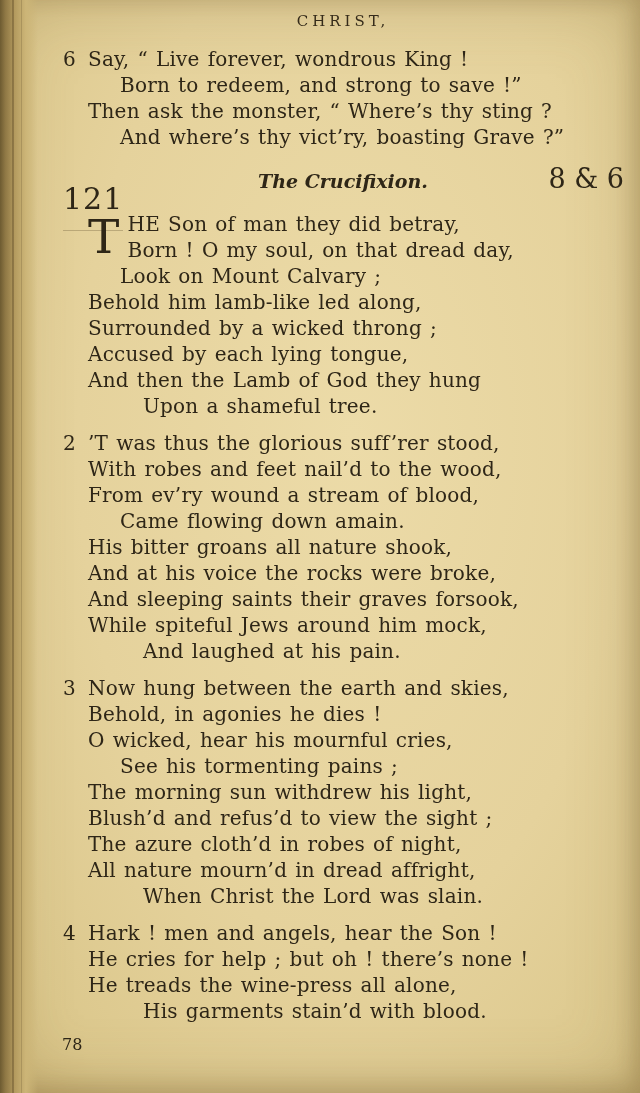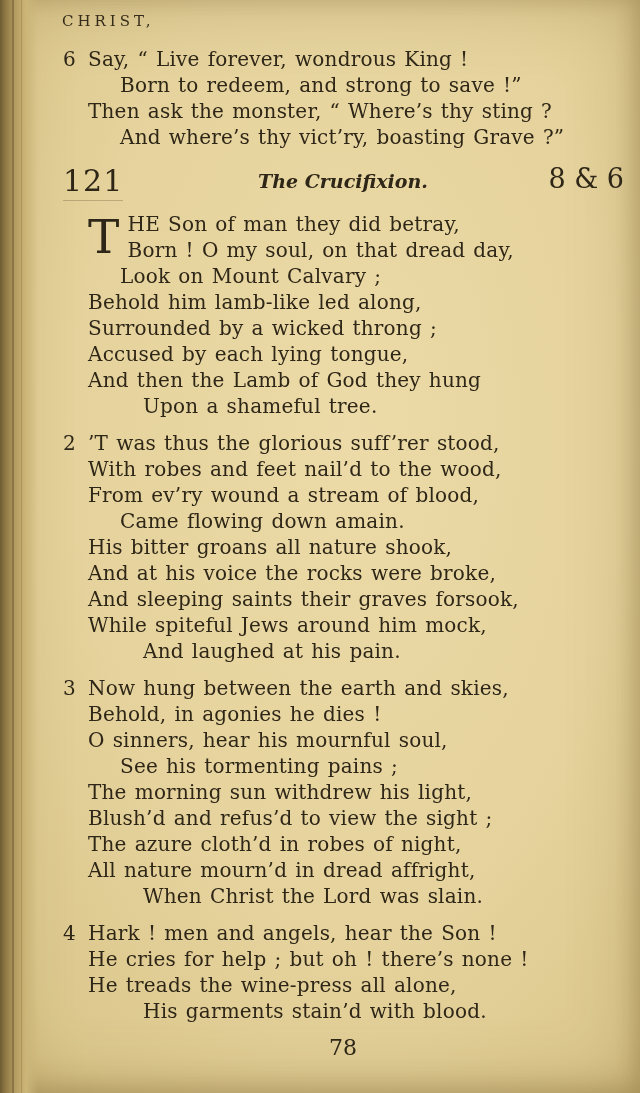--- a/index.html
+++ b/index.html
@@ -32,21 +32,21 @@
   }
   .crease-2 {
     position: absolute; left: 21px; top: 0; bottom: 0; width: 1px;
     background: rgba(62, 47, 20, 0.18);
   }
   .content {
     position: absolute;
     left: 62px; right: 16px; top: 12px;
   }
   .running-head {
-    text-align: left;
+    text-align: center;
     font-size: 15px;
     letter-spacing: 4px;
     margin-bottom: 16px;
     color: #352b1a;
   }
   .verse {
     position: relative;
     padding-left: 26px;
     font-size: 20px;
     line-height: 26px;
@@ -64,41 +64,41 @@
     font-size: 47px;
     line-height: 45px;
     padding: 3px 8px 0 0;
   }
   .hymn-header {
     position: relative;
     height: 42px;
     margin: 4px 0 8px 0;
   }
   .hymn-number {
-    position: absolute; left: 1px; top: 2px;
+    position: absolute; left: 1px; top: 20px;
     font-size: 30px;
     letter-spacing: 1px;
     border-bottom: 1px solid rgba(62,47,20,0.25);
-    padding-bottom: 2px;
+    padding-bottom: 14px;
   }
   .hymn-title {
     position: absolute; left: 50%; top: 9px;
     transform: translateX(-50%);
     font-style: italic;
     font-weight: bold;
     font-size: 19px;
     white-space: nowrap;
   }
   .hymn-meter {
     position: absolute; right: 0; top: 2px;
     font-size: 27px;
   }
   .page-number {
-    text-align: center;
-    font-size: 22px;
+    text-align: left;
+    font-size: 16px;
     margin-top: 4px;
   }
 </style>
 </head>
 <body>
 
 <div class="page">
   <div class="gutter"></div>
   <div class="crease-1"></div>
   <div class="crease-2"></div>
@@ -143,21 +143,21 @@
           <div class="line indent-0">His bitter groans all nature shook,</div>
           <div class="line indent-0">And at his voice the rocks were broke,</div>
           <div class="line indent-0">And sleeping saints their graves forsook,</div>
           <div class="line indent-0">While spiteful Jews around him mock,</div>
           <div class="line indent-2">And laughed at his pain.</div>
         </div>
         <div class="verse">
           <span class="verse-num">3</span>
           <div class="line indent-0">Now hung between the earth and skies,</div>
           <div class="line indent-0">Behold, in agonies he dies !</div>
-          <div class="line indent-0">O sinners, hear his mournful soul,</div>
+          <div class="line indent-0">O wicked, hear his mournful cries,</div>
           <div class="line indent-1">See his tormenting pains ;</div>
           <div class="line indent-0">The morning sun withdrew his light,</div>
           <div class="line indent-0">Blush’d and refus’d to view the sight ;</div>
           <div class="line indent-0">The azure cloth’d in robes of night,</div>
           <div class="line indent-0">All nature mourn’d in dread affright,</div>
           <div class="line indent-2">When Christ the Lord was slain.</div>
         </div>
         <div class="verse">
           <span class="verse-num">4</span>
           <div class="line indent-0">Hark ! men and angels, hear the Son !</div>

